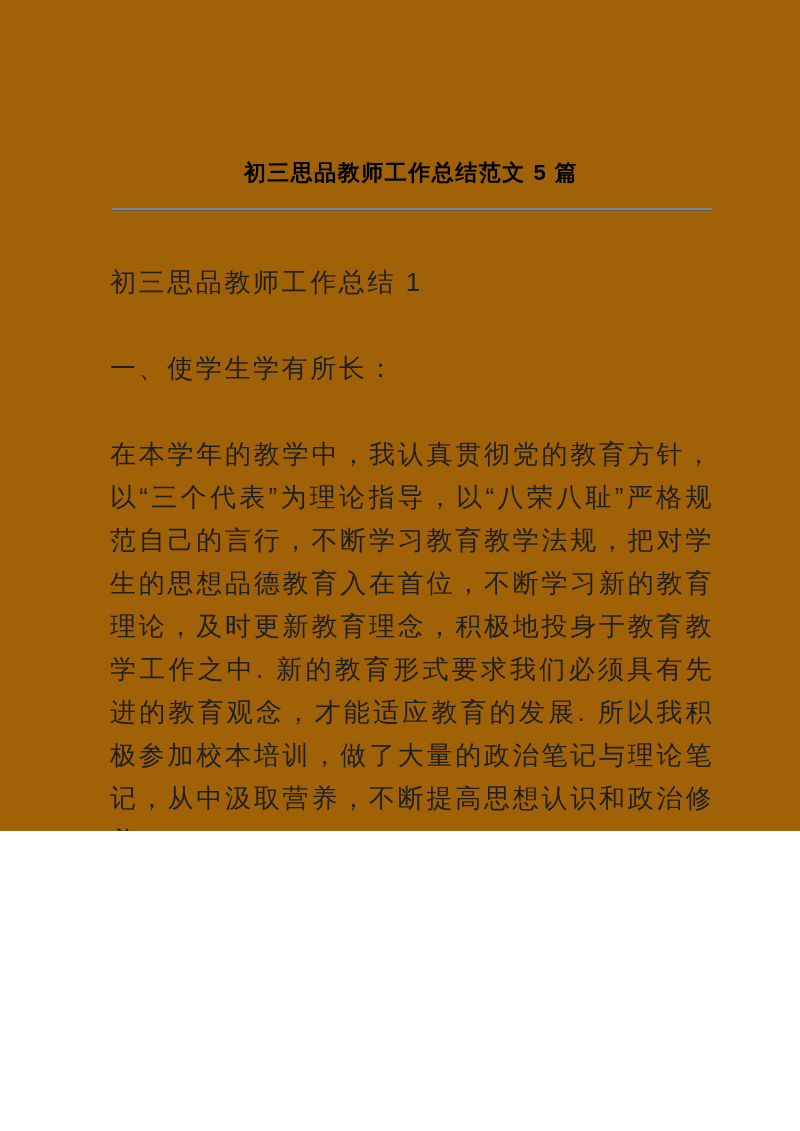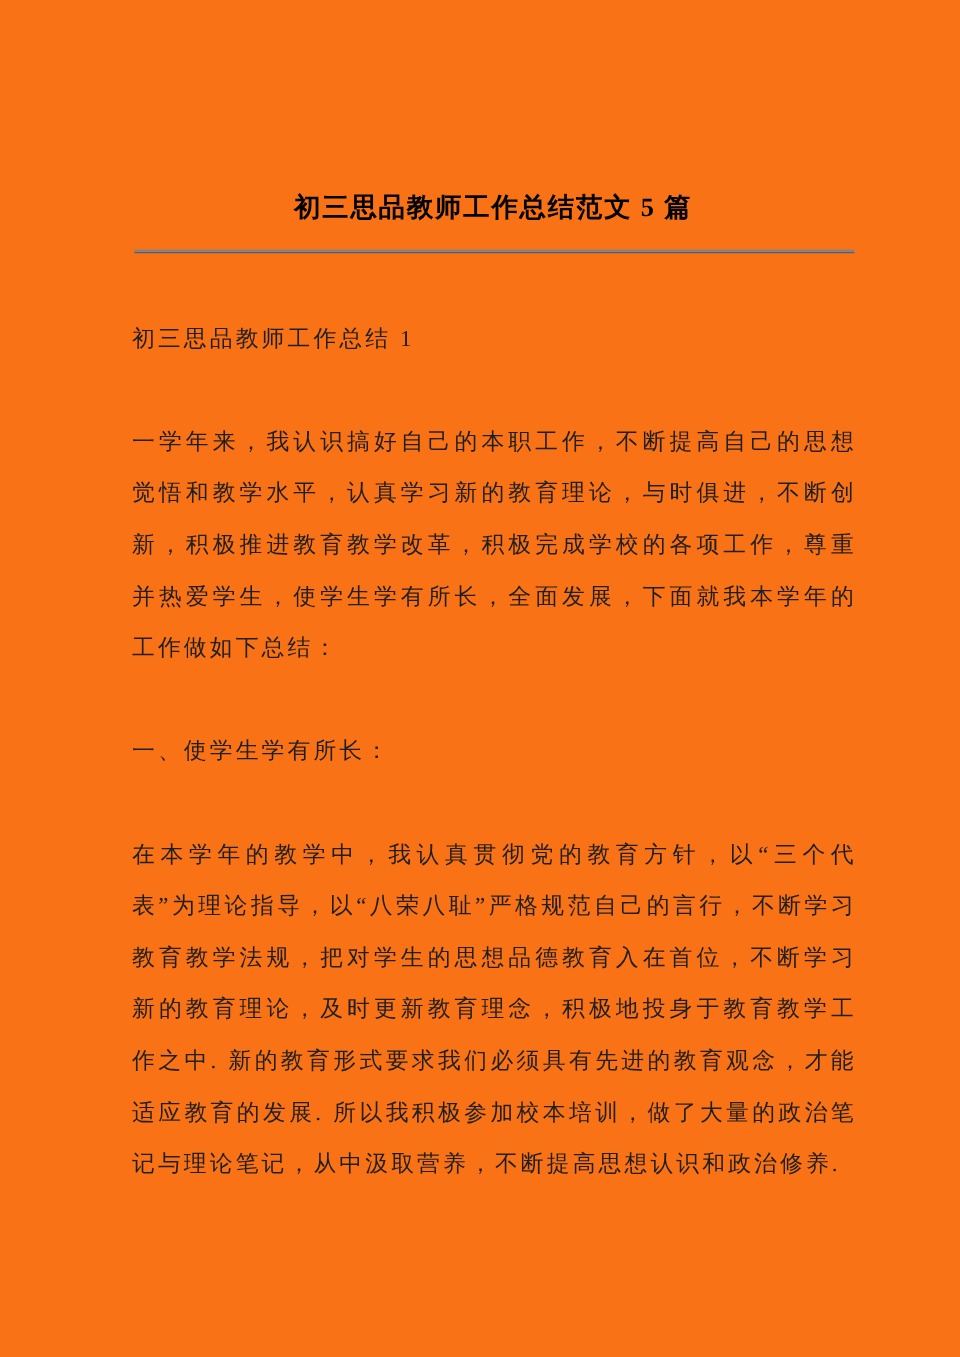--- a/index.html
+++ b/index.html
@@ -3,44 +3,44 @@
   <meta charset="utf-8">
   <style>
     html, body {
       margin: 0;
       padding: 0;
       background: #ffffff;
     }
     .page {
       position: relative;
       width: 800px;
-      height: 1131px;
-      background: #f97316;
+      height: 831px;
+      background: #a16207;
       overflow: hidden;
-      font-family: Liberation Serif, serif;
+      font-family: Liberation Sans, sans-serif;
     }
     .doc-title {
       margin: 158px 88px 0 110px;
       font-size: 22px;
       font-weight: bold;
       color: #000000;
       text-align: center;
       letter-spacing: 1.5px;
       line-height: 30px;
     }
     .title-rule {
       margin: 20px 88px 0 112px;
       height: 2px;
       background: #848484;
       border-bottom: 1px solid #5e5e5e;
     }
     .content {
       margin: 0 86px 0 110px;
       color: #1f1f1f;
-      font-size: 19px;
+      font-size: 26px;
       line-height: 43px;
       letter-spacing: 2.6px;
       text-align: justify;
     }
     .subtitle {
       margin: 50px 0 0 0;
     }
     .body-para {
       margin: 43px 0 0 0;
     }
@@ -49,19 +49,18 @@
 <body>
 
 <div class="page">
   <h1 class="doc-title">初三思品教师工作总结范文 5 篇</h1>
 
   <div class="title-rule"></div>
 
   <div class="content">
     <p class="subtitle">初三思品教师工作总结 1</p>
 
-    <p class="body-para">一学年来，我认识搞好自己的本职工作，不断提高自己的思想觉悟和教学水平，认真学习新的教育理论，与时俱进，不断创新，积极推进教育教学改革，积极完成学校的各项工作，尊重并热爱学生，使学生学有所长，全面发展，下面就我本学年的工作做如下总结：</p>
 
     <p class="body-para">一、使学生学有所长：</p>
 
     <p class="body-para">在本学年的教学中，我认真贯彻党的教育方针，以“三个代表”为理论指导，以“八荣八耻”严格规范自己的言行，不断学习教育教学法规，把对学生的思想品德教育入在首位，不断学习新的教育理论，及时更新教育理念，积极地投身于教育教学工作之中. 新的教育形式要求我们必须具有先进的教育观念，才能适应教育的发展. 所以我积极参加校本培训，做了大量的政治笔记与理论笔记，从中汲取营养，不断提高思想认识和政治修养.</p>
   </div>
 </div>
 
 </body></html>

